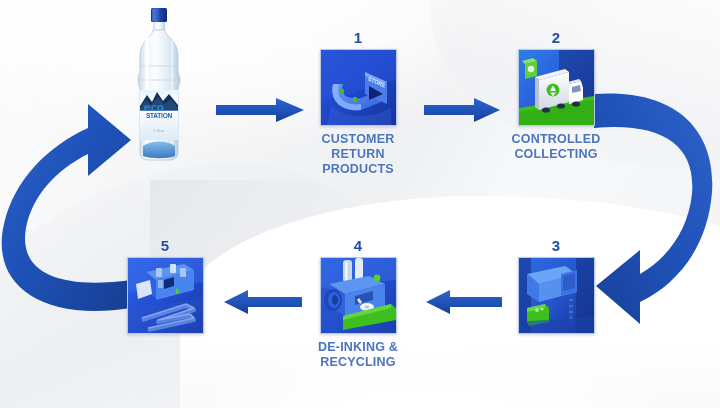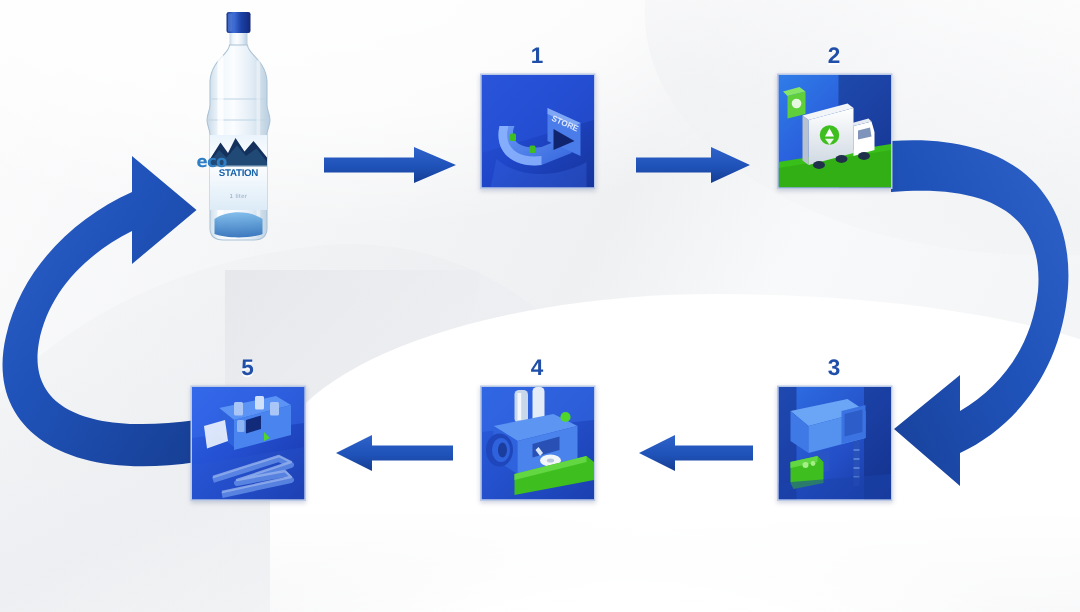--- a/index.html
+++ b/index.html
@@ -64,21 +64,21 @@
   
   .arrow{position:absolute;}
   .arrow svg{display:block;}
   
   .curve{position:absolute;}
 
   
   .bottle{position:absolute;left:131px;top:6px;width:56px;height:158px;}
   .bottle svg{display:block;}
   .bottle .lbl-eco{
-    position:absolute;left:0;right:11px;top:95px;
+    position:absolute;left:0;right:11px;top:95px;text-align:center;
     font-size:11px;font-weight:bold;color:#2f7fc4;letter-spacing:-.5px;
     font-family:"DejaVu Sans", sans-serif;
   }
   .bottle .lbl-sub{
     position:absolute;left:0;right:0;top:106px;text-align:center;
     font-size:6.5px;font-weight:bold;color:#1a63ab;letter-spacing:-.2px;
   }
   .bottle .lbl-vol{
     position:absolute;left:0;right:0;top:122px;text-align:center;
     font-size:4px;color:#8fa9c4;letter-spacing:.3px;
@@ -248,20 +248,23 @@
         <text x="55" y="34" fill="#dfe9ff" font-size="5.5" font-family="Liberation Sans, sans-serif" font-weight="bold" text-anchor="middle" transform="rotate(24 55 34)">STORE</text>
 
         <path d="M48,36 L62,44 L48,50 Z" fill="#11246f"></path>
 
         <rect x="19" y="39" width="4" height="5" rx="1" fill="#3fbe1f"></rect>
         <rect x="32" y="47" width="4" height="5" rx="1" fill="#3fbe1f"></rect>
 
         <path d="M10,56 C 26,70 52,68 70,58 L70,75 L6,75 Z" fill="#3a68e2" opacity=".35"></path>
       </svg>
     </div>
+    <div class="caption">CUSTOMER
+RETURN
+PRODUCTS</div>
   </div>
 
   <div class="step" style="left:497px;top:30px;">
     <div class="num">2</div>
     <div class="icon-box">
       <svg width="75" height="75" viewBox="0 0 75 75">
         <defs>
           <linearGradient id="g2bg" x1="0" y1="0" x2="1" y2="1">
             <stop offset="0%" stop-color="#2f7de8"></stop>
             <stop offset="45%" stop-color="#2a5fdc"></stop>
@@ -293,20 +296,22 @@
 
         <path d="M50,34 L62,31 L64,38 L64,50 L50,54 Z" fill="#ffffff"></path>
         <path d="M50,34 L62,31 L60,29 L49,32 Z" fill="#e6ebf1"></path>
         <path d="M53,37 L61,35 L62,41 L53,43 Z" fill="#2a4c8e" opacity=".6"></path>
 
         <ellipse cx="27" cy="60" rx="4" ry="2.6" fill="#21304a"></ellipse>
         <ellipse cx="42" cy="56" rx="4" ry="2.6" fill="#21304a"></ellipse>
         <ellipse cx="57" cy="54" rx="4" ry="2.6" fill="#21304a"></ellipse>
       </svg>
     </div>
+    <div class="caption">CONTROLLED
+COLLECTING</div>
   </div>
 
   <div class="step" style="left:497px;top:238px;">
     <div class="num">3</div>
     <div class="icon-box">
       <svg width="75" height="75" viewBox="0 0 75 75">
         <defs>
           <linearGradient id="g3bg" x1="0" y1="0" x2="1" y2="1">
             <stop offset="0%" stop-color="#2f6fe4"></stop>
             <stop offset="55%" stop-color="#2450c9"></stop>
@@ -372,20 +377,22 @@
         <ellipse cx="46" cy="49" rx="2.4" ry="1.4" fill="#b7c6dc"></ellipse>
 
         <path d="M22,58 L70,46 L75,50 L75,62 L22,72 Z" fill="#3fbe1f"></path>
         <path d="M22,58 L70,46 L70,50 L22,62 Z" fill="#62d742"></path>
 
         <circle cx="56" cy="20" r="3.4" fill="#4fd52c"></circle>
 
         <path d="M38,40 L41,44 L39,46 L36,42 Z" fill="#dde8f6"></path>
       </svg>
     </div>
+    <div class="caption">DE-INKING &amp;
+RECYCLING</div>
   </div>
 
   <div class="step" style="left:106px;top:238px;">
     <div class="num">5</div>
     <div class="icon-box">
       <svg width="75" height="75" viewBox="0 0 75 75">
         <defs>
           <linearGradient id="g5bg" x1="0" y1="0" x2="1" y2="1">
             <stop offset="0%" stop-color="#2f63e8"></stop>
             <stop offset="45%" stop-color="#2450d2"></stop>

